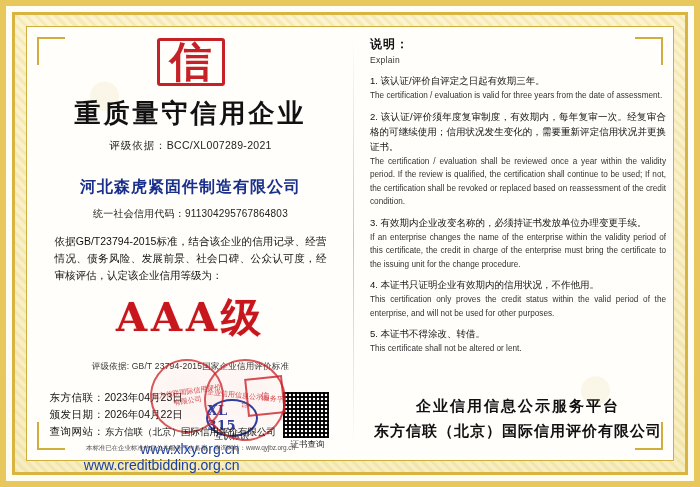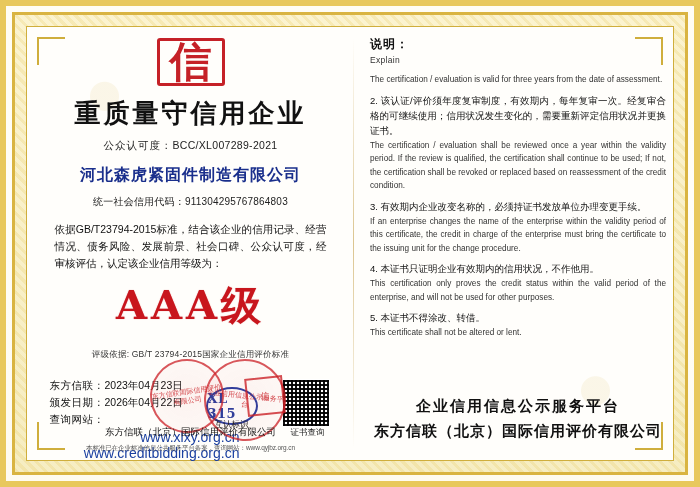--- a/index.html
+++ b/index.html
@@ -68,21 +68,21 @@
   .title-main{
     margin-top:10px;
     font-size:26px;font-weight:bold;color:#111;letter-spacing:3px;
     font-family:"DejaVu Serif","Liberation Serif",serif;
   }
   .cert-no{
     margin-top:8px;font-size:10.5px;color:#222;letter-spacing:.3px;
   }
   .cert-no .lbl{letter-spacing:1px;}
   .company{
-    margin-top:12px;font-size:16px;font-weight:bold;color:#1a2f8c;
+    margin-top:24px;font-size:16px;font-weight:bold;color:#1a2f8c;
     letter-spacing:1px;
     font-family:"DejaVu Serif","Liberation Serif",serif;
   }
   .usci{
     margin-top:9px;font-size:10px;color:#222;letter-spacing:.2px;
   }
   .para{
     margin-top:12px;width:272px;font-size:10.5px;line-height:17px;color:#111;
     text-align:justify;text-justify:inter-ideograph;
   }
@@ -210,21 +210,21 @@
 
     <div class="left">
 
       <div class="logo-box">
         <span class="logo-char">信</span>
       </div>
 
       <div class="title-main">重质量守信用企业</div>
 
       <div class="cert-no">
-        <span class="lbl">公众认可度：</span><span>BCC/XL007289-2021</span>
+        <span class="lbl">评级依据：</span><span>BCC/XL007289-2021</span>
       </div>
 
       <div class="company">河北森虎紧固件制造有限公司</div>
 
       <div class="usci">
         <span>统一社会信用代码：</span><span>911304295767864803</span>
       </div>
 
       <div class="para">依据GB/T23794-2015标准，结合该企业的信用记录、经营情况、债务风险、发展前景、社会口碑、公众认可度，经审核评估，认定该企业信用等级为：</div>
 
@@ -270,20 +270,21 @@
     </div>
 
     <div class="divider"></div>
 
     <div class="right">
       <div class="explain-cn">说明：</div>
       <div class="explain-en">Explain</div>
 
       <div class="items">
         <div class="item">
+          <div class="cn">1. 该认证/评价自评定之日起有效期三年。</div>
           <div class="en">The certification / evaluation is valid for three years from the date of assessment.</div>
         </div>
         <div class="item">
           <div class="cn">2. 该认证/评价须年度复审制度，有效期内，每年复审一次。经复审合格的可继续使用；信用状况发生变化的，需要重新评定信用状况并更换证书。</div>
           <div class="en">The certification / evaluation shall be reviewed once a year within the validity period. If the review is qualified, the certification shall continue to be used; If not, the certification shall be revoked or replaced based on reassessment of the credit condition.</div>
         </div>
         <div class="item">
           <div class="cn">3. 有效期内企业改变名称的，必须持证书发放单位办理变更手续。</div>
           <div class="en">If an enterprise changes the name of the enterprise within the validity period of this certificate, the credit in charge of the enterprise must bring the certificate to the issuing unit for the change procedure.</div>
         </div>

